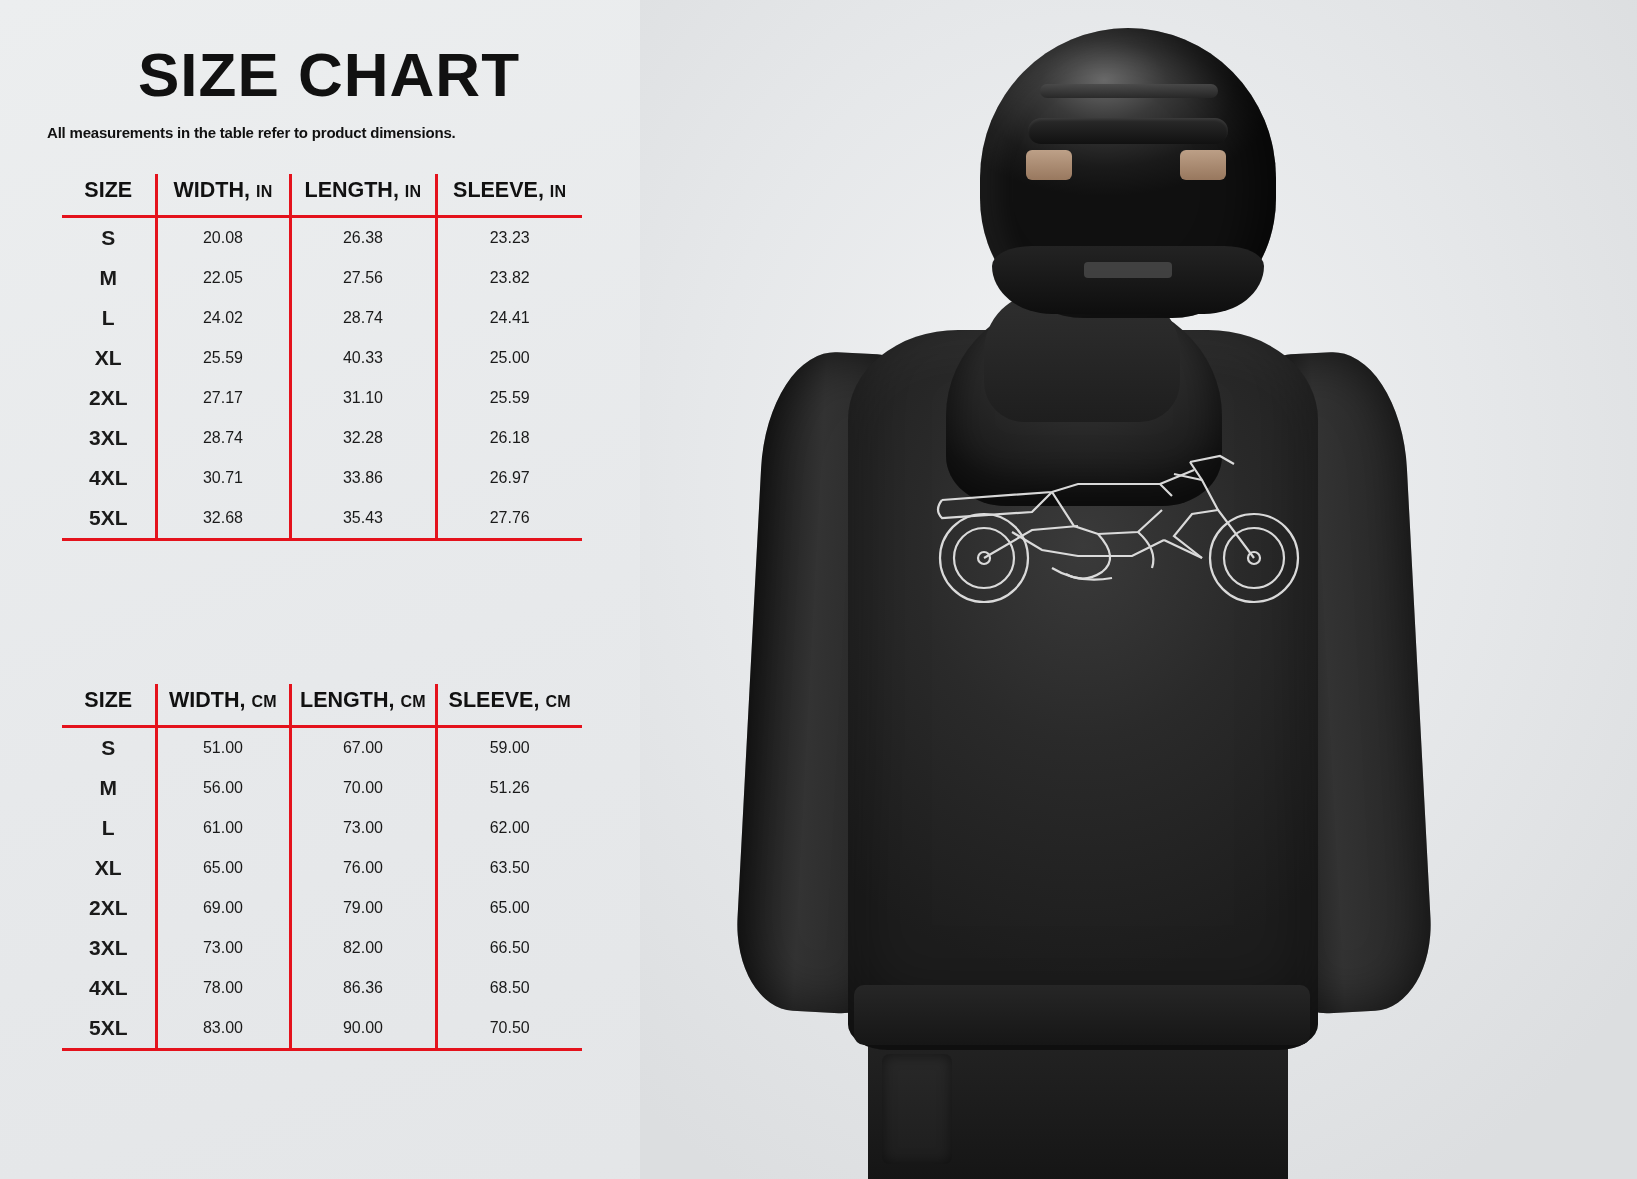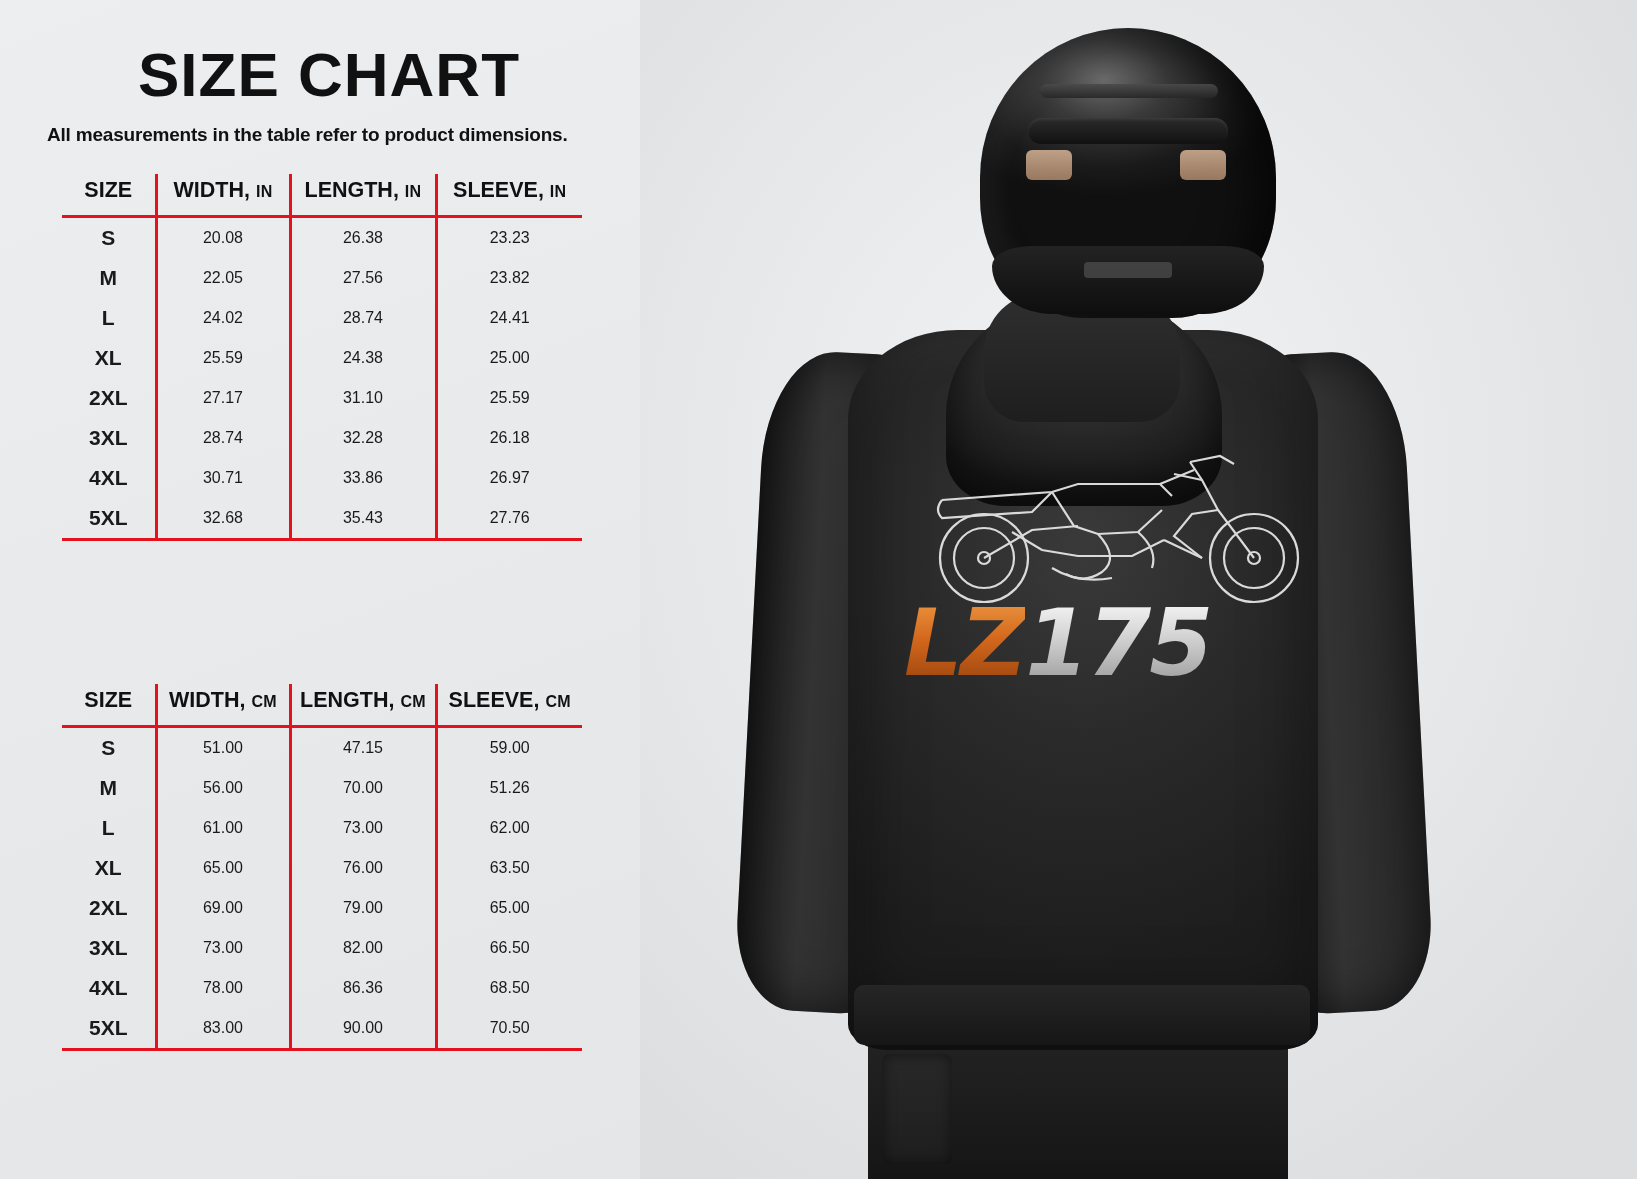--- a/index.html
+++ b/index.html
@@ -37,21 +37,21 @@
     font-weight: 700;
     letter-spacing: 1px;
     color: #111;
     font-family: "Liberation Sans", sans-serif;
     line-height: 1;
   }
   .chart-subtitle {
     position: absolute;
     left: 47px;
     top: 124px;
-    font-size: 19px;
+    font-size: 15px;
     font-weight: 700;
     color: #111;
     letter-spacing: -0.2px;
   }
 
   table.size-table {
     position: absolute;
     border-collapse: collapse;
     table-layout: fixed;
   }
@@ -333,21 +333,21 @@
         </tr>
         <tr>
           <td class="size-cell">L</td>
           <td class="val">24.02</td>
           <td class="val">28.74</td>
           <td class="val">24.41</td>
         </tr>
         <tr>
           <td class="size-cell">XL</td>
           <td class="val">25.59</td>
-          <td class="val">24.38</td>
+          <td class="val">40.33</td>
           <td class="val">25.00</td>
         </tr>
         <tr>
           <td class="size-cell">2XL</td>
           <td class="val">27.17</td>
           <td class="val">31.10</td>
           <td class="val">25.59</td>
         </tr>
         <tr>
           <td class="size-cell">3XL</td>
@@ -382,21 +382,21 @@
           <th><span>SIZE</span></th>
           <th><span>WIDTH,</span> <span class="unit">CM</span></th>
           <th><span>LENGTH,</span> <span class="unit">CM</span></th>
           <th><span>SLEEVE,</span> <span class="unit">CM</span></th>
         </tr>
       </thead>
       <tbody>
         <tr>
           <td class="size-cell">S</td>
           <td class="val">51.00</td>
-          <td class="val">47.15</td>
+          <td class="val">67.00</td>
           <td class="val">59.00</td>
         </tr>
         <tr>
           <td class="size-cell">M</td>
           <td class="val">56.00</td>
           <td class="val">70.00</td>
           <td class="val">51.26</td>
         </tr>
         <tr>
           <td class="size-cell">L</td>
@@ -476,19 +476,16 @@
           <path d="M352 118 L316 70 L300 40 L288 22"></path>
           <path d="M288 22 L318 16 L332 24"></path>
           <path d="M300 40 L272 34"></path>
           <path d="M258 44 L292 30"></path>
           <path d="M316 70 L290 74 L272 96 L300 118"></path>
           <path d="M110 92 L140 110 L176 116 L230 116 L262 100"></path>
           <path d="M262 100 L300 118"></path>
           <path d="M150 128 q26 16 60 10"></path>
         </g>
       </svg>
-      <div class="lz-text">
-        <span class="lz-a">LZ</span><span class="lz-b">175</span>
-      </div>
     </div>
   </div>
 
 </div>
 
 </body></html>

